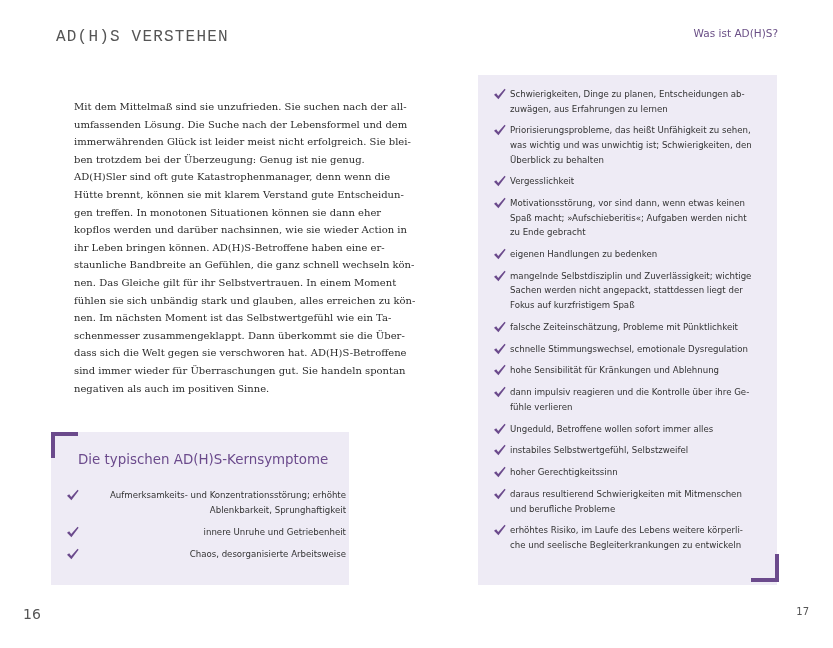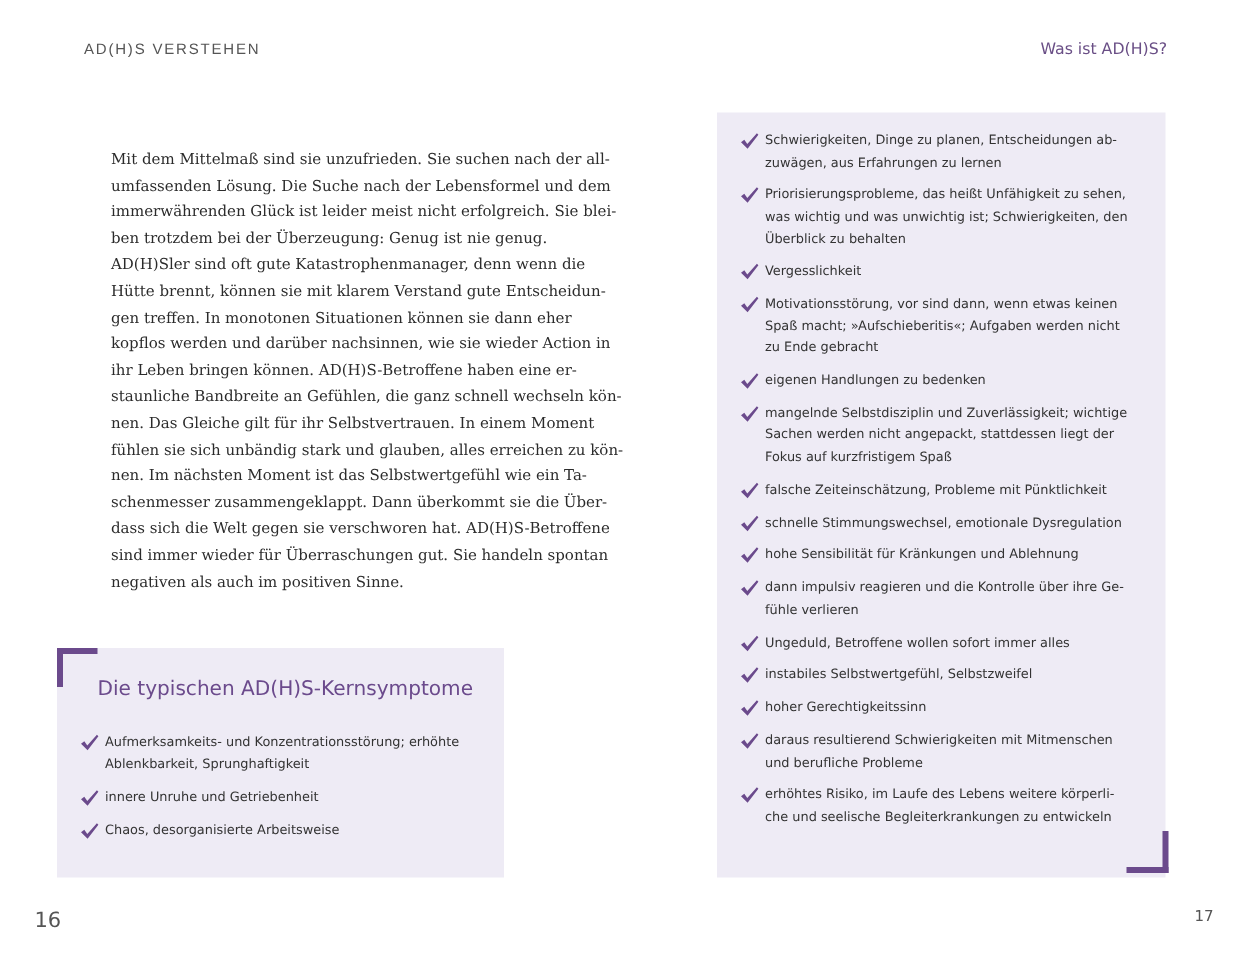--- a/index.html
+++ b/index.html
@@ -6,57 +6,57 @@
   body {
     width: 833px; height: 648px; background: #ffffff; position: relative; overflow: hidden;
     font-family: "DejaVu Sans", sans-serif;
   }
   .page { position: absolute; top: 0; height: 648px; }
   .page-left { left: 0; width: 416px; }
   .page-right { left: 416px; width: 417px; }
 
   .running-head-left {
     position: absolute; left: 56px; top: 28px;
-    font-family: Liberation Sans, sans-serif; font-size: 10px; letter-spacing: 1.2px;
+    font-family: Liberation Mono, monospace; font-size: 16px; letter-spacing: 1.2px;
     color: #555555;
   }
   .running-head-right {
     position: absolute; right: 55px; top: 27px;
     font-family: "DejaVu Sans", sans-serif; font-size: 10.5px; color: #6a4f86;
   }
 
   .body-text {
     position: absolute; left: 56px; top: 80px; width: 300px;
     font-family: "DejaVu Serif", serif; font-size: 10px; line-height: 17.6px;
     color: #2b2b2b; margin: 18px;
   }
   .body-text .line { display: block; white-space: nowrap; text-align: justify; text-align-last: justify; }
   .body-text .line.last { text-align-last: left; }
 
   .box-left {
-    position: absolute; left: 38px; top: 432px; width: 298px; height: 153px;
+    position: absolute; left: 51px; top: 432px; width: 298px; height: 153px;
     background: #eeebf5;
   }
   .bracket-tl {
     position: absolute; left: 0; top: 0; width: 27px; height: 26px;
     border-left: 4px solid #6b4a8c; border-top: 4px solid #6b4a8c; box-sizing: border-box;
   }
   .box-title {
     position: absolute; left: 27px; top: 20px;
     font-family: "DejaVu Sans", sans-serif; font-size: 13.4px; font-weight: normal;
     color: #6b4a8c; white-space: nowrap;
   }
 
   .check-list { list-style: none; margin: 0; padding: 0; }
   .check-item { position: relative; padding-left: 17px; font-family: "DejaVu Sans", sans-serif;
     font-size: 8.6px; line-height: 14.6px; color: #333333; }
   .check-item .line { display: block; white-space: nowrap; }
   .check-icon { position: absolute; left: 0; top: 1px; width: 13px; height: 12px; }
 
-  .left-list { position: absolute; left: 15px; top: 56px; width: 280px; }
+  .left-list { position: absolute; left: 15px; top: 56px; width: 280px; text-align: right; }
   .left-list .check-item { margin-bottom: 7.5px; }
 
   .box-right {
     position: absolute; left: 62px; top: 75px; width: 299px; height: 510px;
     background: #eeebf5;
   }
   .right-list { position: absolute; left: 15px; top: 12px; width: 280px; }
   .right-list .check-item { margin-bottom: 7.2px; }
   .bracket-br {
     position: absolute; right: -2px; bottom: 3px; width: 28px; height: 28px;

